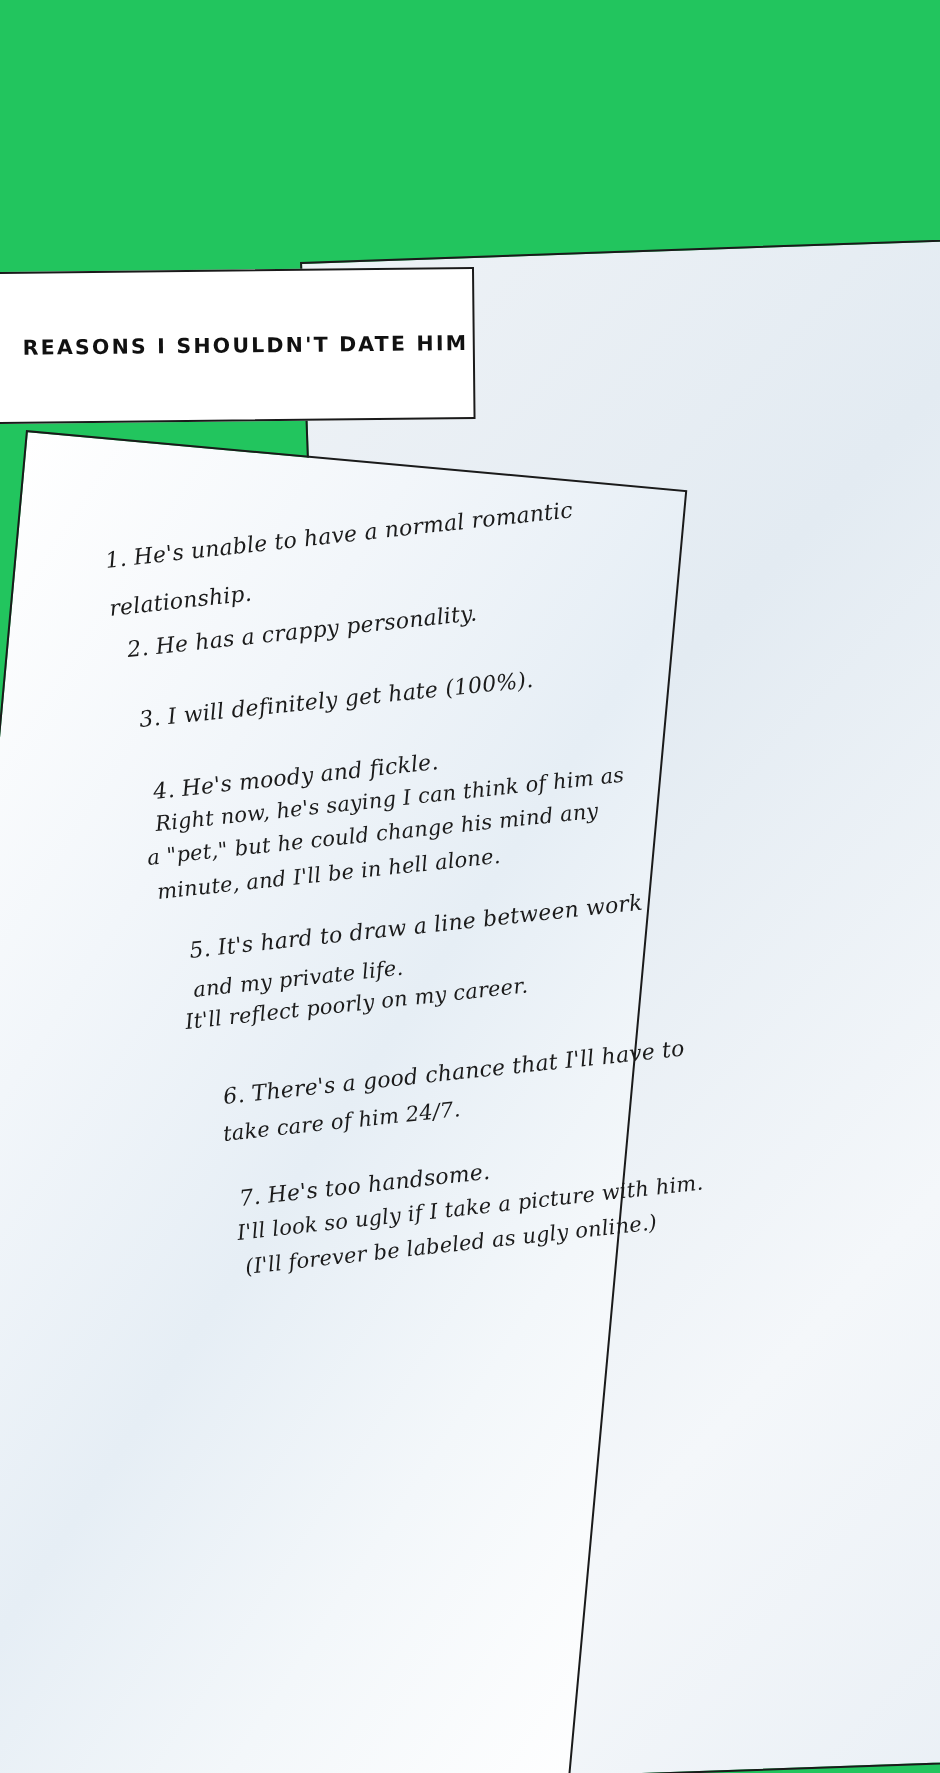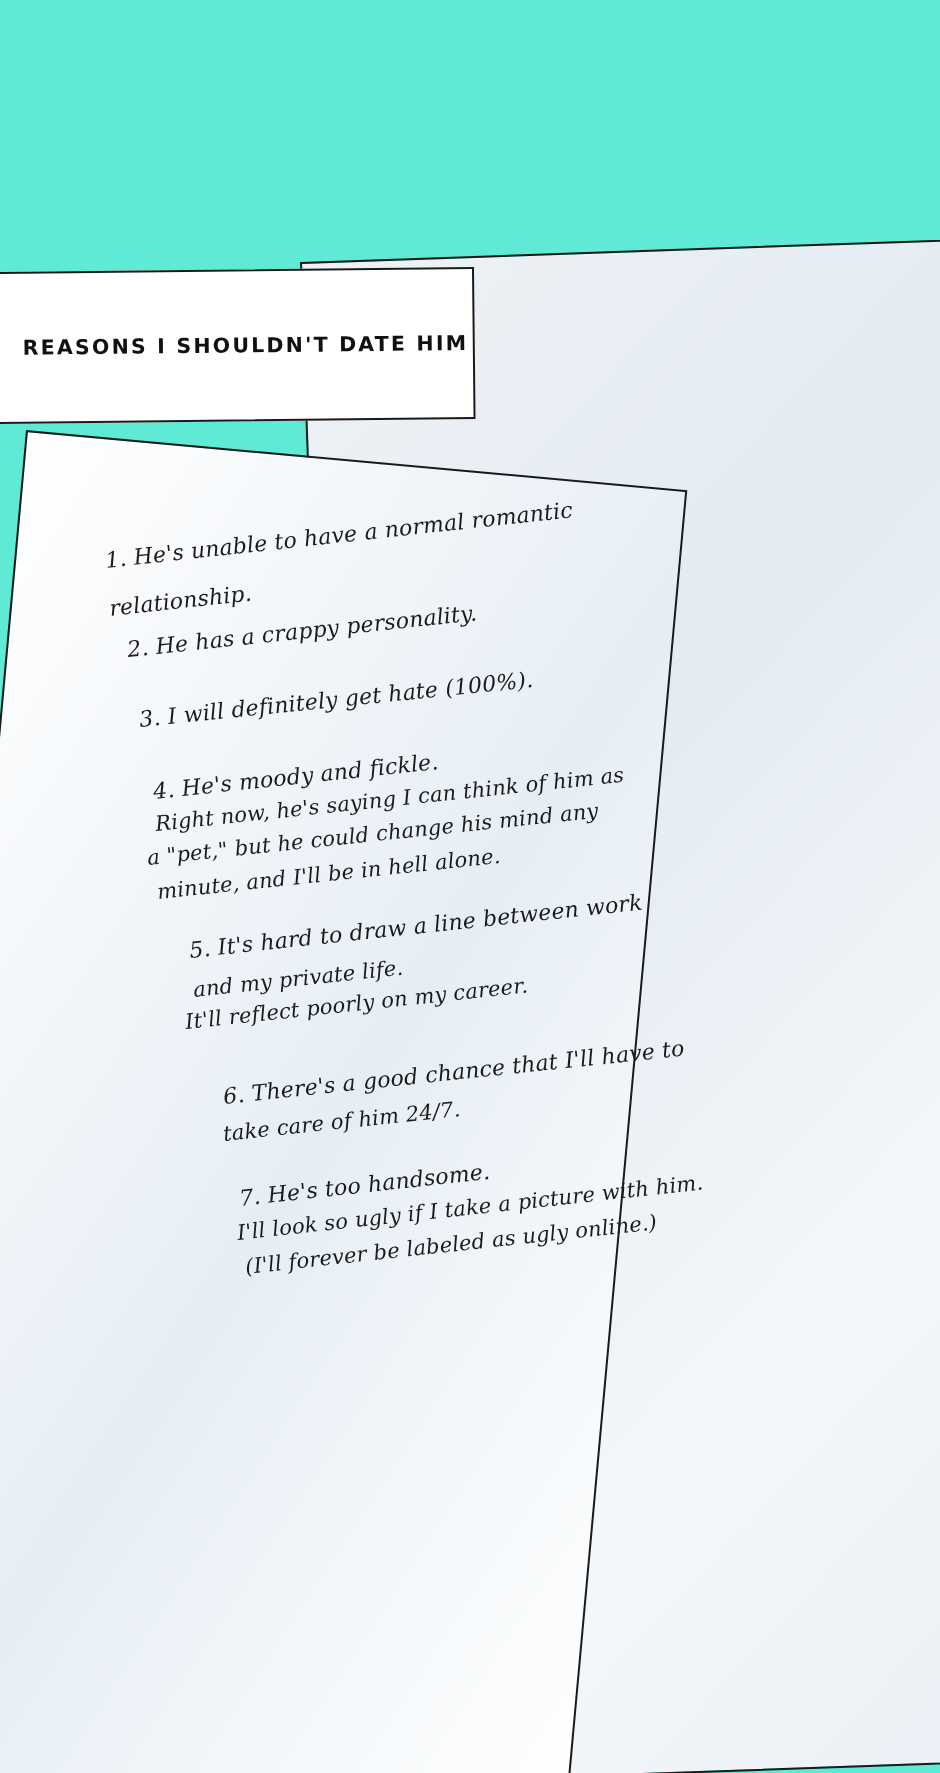--- a/index.html
+++ b/index.html
@@ -5,21 +5,21 @@
   html, body {
     margin: 0;
     padding: 0;
     background: #ffffff;
   }
   #stage {
     position: relative;
     width: 940px;
     height: 1773px;
     overflow: hidden;
-    background: #5eead4;
+    background: #22c55e;
     font-family: "Liberation Sans", sans-serif;
   }
 
   
   .panel-back {
     position: absolute;
     left: 300px;
     top: 262px;
     width: 700px;
     height: 1520px;

